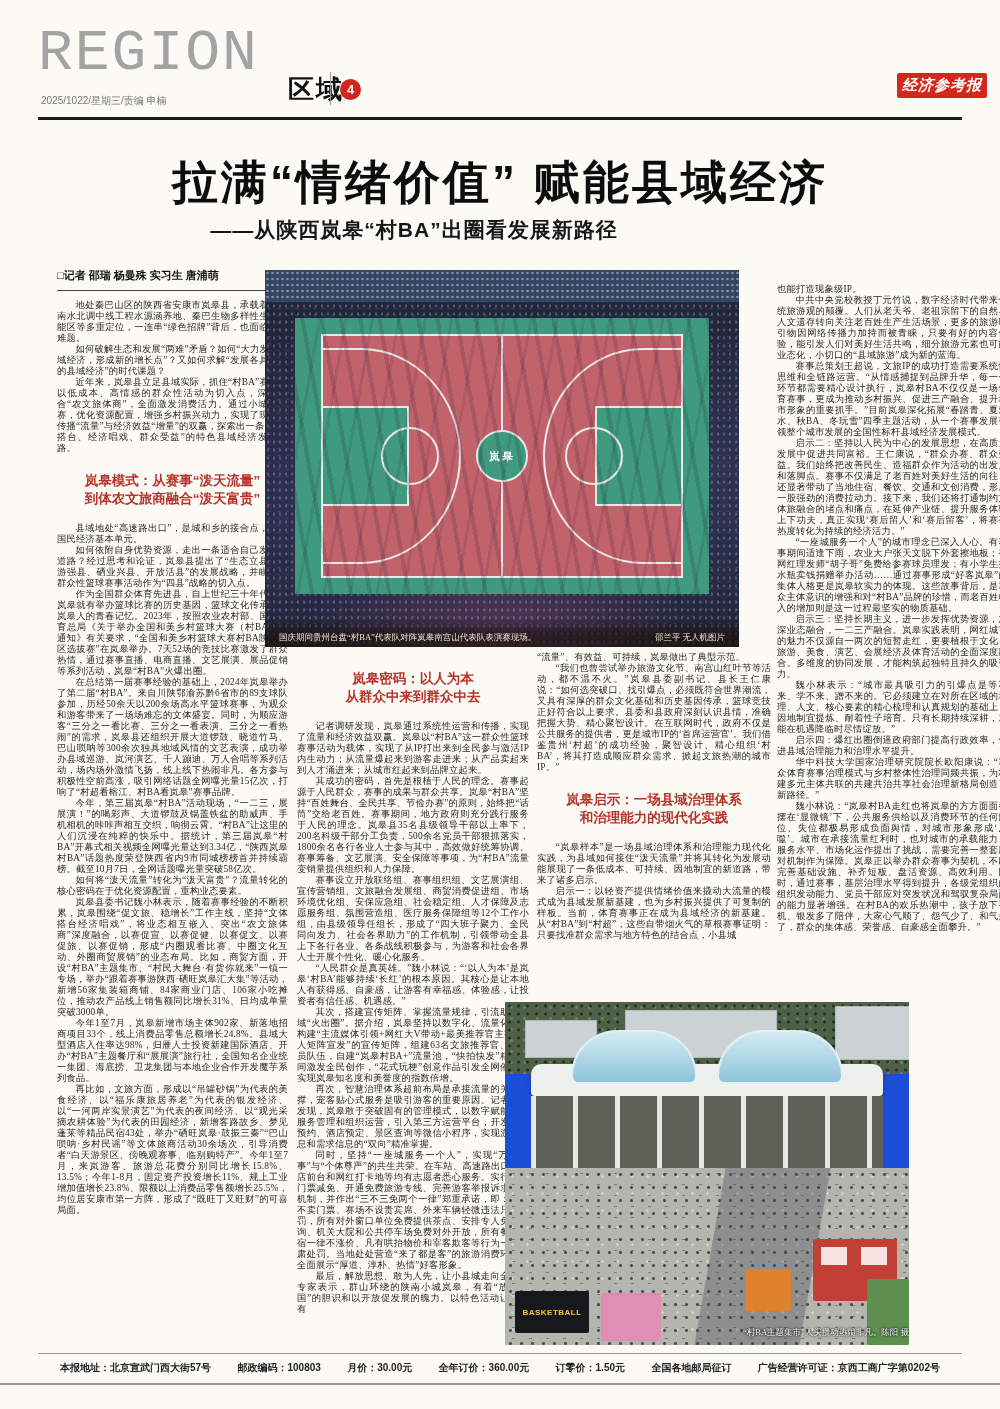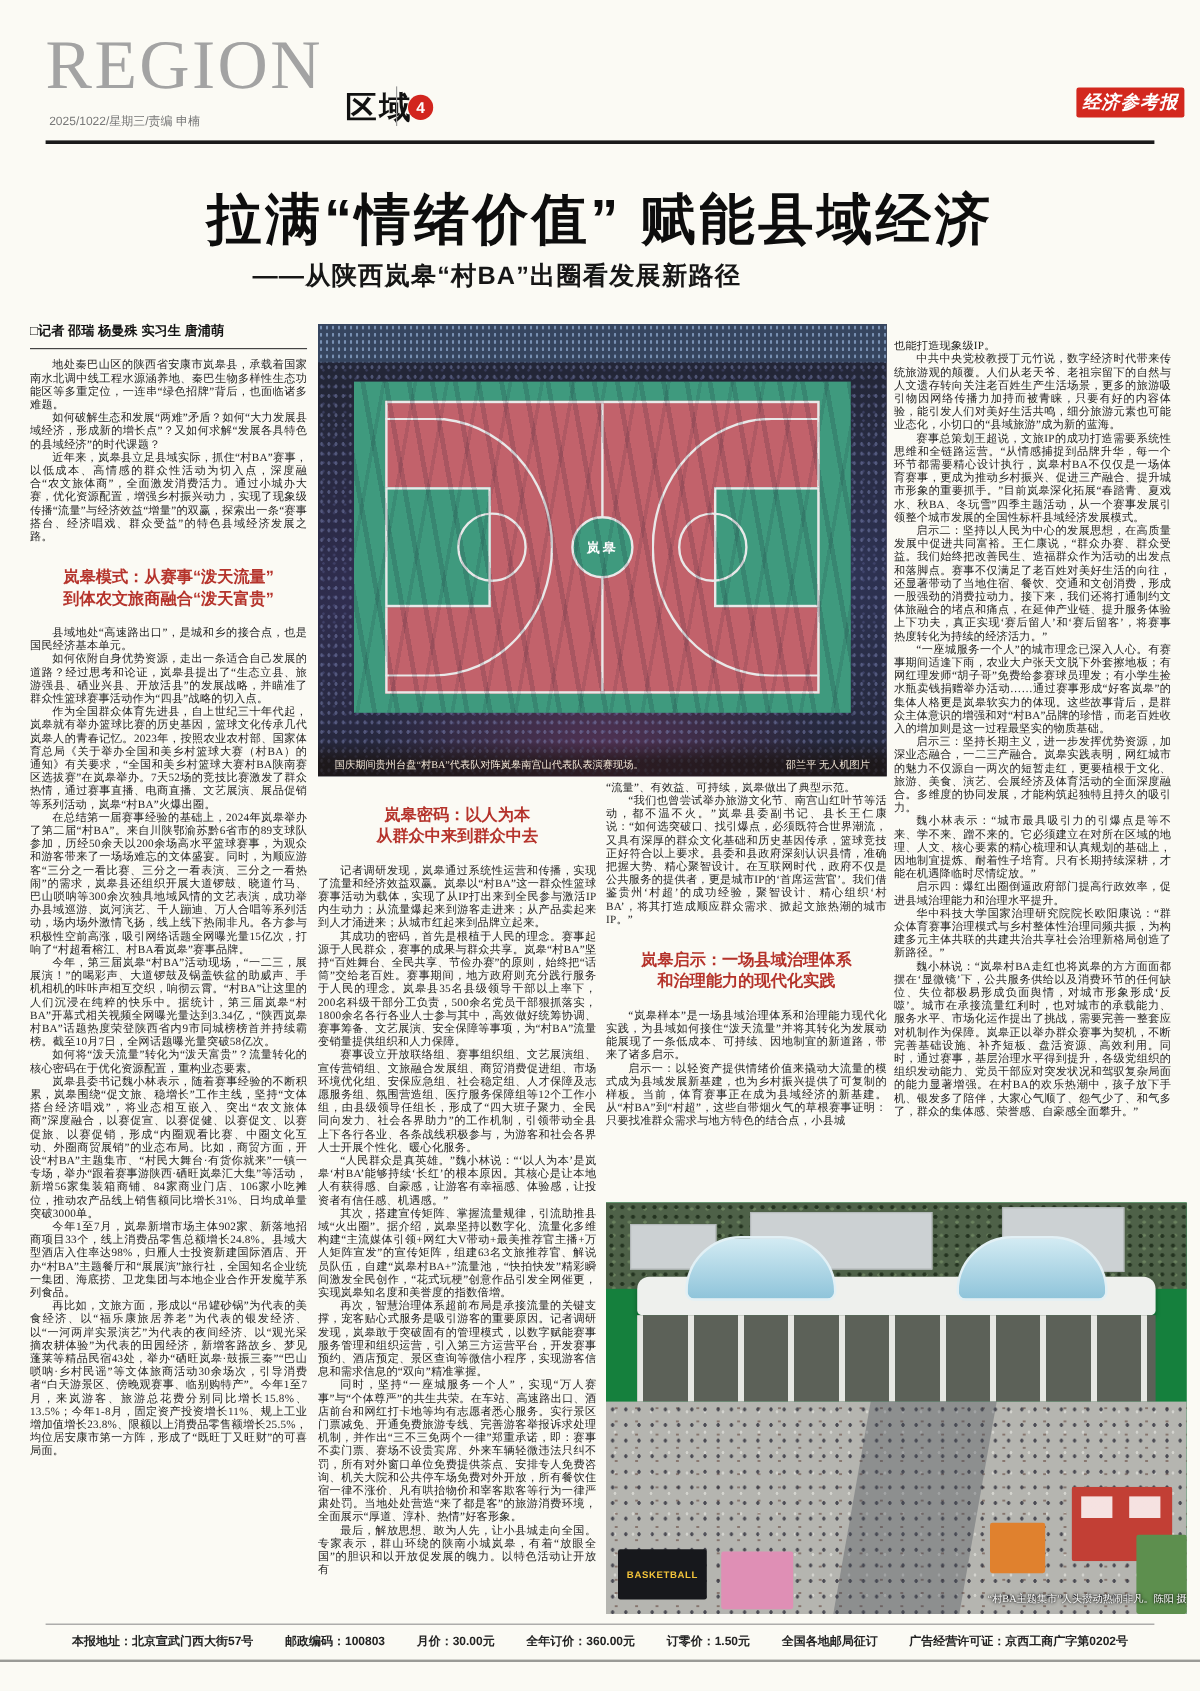--- a/index.html
+++ b/index.html
@@ -1,20 +1,20 @@
 <!DOCTYPE html>
 <html><head>
 <meta charset="utf-8">
 <style>
   html,body{margin:0;padding:0;}
   body{width:1000px;height:1409px;background:#f3f1ea;font-family:"Liberation Serif",serif;}
   #page{position:relative;width:1000px;height:1409px;background:#fbfaf4;overflow:hidden;}
 
   
-  .region-en{position:absolute;left:38px;top:24px;font-family:Liberation Serif, serif;
+  .region-en{position:absolute;left:38px;top:24px;font-family:Liberation Mono, monospace;
              font-size:58px;line-height:60px;color:#a3a3a3;letter-spacing:2px;}
   .dateline{position:absolute;left:41px;top:94px;font-size:10px;color:#777;
             font-family:"Liberation Sans",sans-serif;}
   .region-cn{position:absolute;left:271px;top:72px;font-size:26px;font-weight:bold;color:#111;
              font-family:"Liberation Sans",sans-serif;letter-spacing:2px;margin-left:17px;}
   .hdr-divider{position:absolute;left:330px;top:72px;width:1px;height:33px;background:#999;}
   .page-badge{position:absolute;left:340px;top:79px;width:21px;height:21px;border-radius:50%;
               background:#d2251e;color:#fff;font-family:"Liberation Sans",sans-serif;
               font-size:13px;font-weight:bold;display:flex;align-items:center;justify-content:center;}
   .masthead{position:absolute;left:897px;top:73px;width:90px;height:25px;background:#d3281e;
@@ -24,21 +24,21 @@
 
   
   .headline{position:absolute;left:0;top:152px;width:1000px;text-align:center;margin:0;
             font-family:"Liberation Sans",sans-serif;font-size:46px;font-weight:bold;color:#0d0d0d;
             letter-spacing:3px;}
   .subheadline{position:absolute;left:0;top:216px;width:828px;text-align:center;margin:0;
                font-family:"Liberation Sans",sans-serif;font-size:21px;font-weight:bold;color:#161616;
                letter-spacing:1px;}
 
   
-  .col{position:absolute;overflow:hidden;color:#1f1f1f;}
+  .col{position:absolute;overflow:hidden;color:#1f1f1f;margin-left:32px;}
   .col1{left:25px;top:266px;width:231px;height:1080px;}
   .col2{left:265px;top:652px;width:232px;height:700px;}
   .col3{left:505px;top:652px;width:234px;height:348px;}
   .col4{left:745px;top:284px;width:231px;height:736px;}
   .byline{font-family:"Liberation Sans",sans-serif;font-size:11px;font-weight:bold;color:#111;
           padding:2px 0 7px 0;border-bottom:1px solid #444;margin-bottom:9px;}
   .col-p{font-size:9.3px;line-height:11px;text-align:justify;text-indent:2em;margin:0;
          letter-spacing:.2px;}
   .col-pc{font-size:9.3px;line-height:11px;text-align:justify;text-indent:0;margin:0;
           letter-spacing:.2px;}
@@ -76,22 +76,22 @@
   .arc-l{left:-2px;border-left:none;border-radius:0 130px 130px 0/0 140px 140px 0;}
   .arc-r{right:-2px;border-right:none;border-radius:130px 0 0 130px/140px 0 0 140px;}
   .court-shadows{position:absolute;inset:0;
       background:repeating-linear-gradient(80deg,transparent 0 15px,rgba(12,12,34,.14) 15px 19px),
                  repeating-linear-gradient(100deg,transparent 0 23px,rgba(12,12,34,.10) 23px 26px);}
   .p1cap{position:absolute;left:0;right:0;bottom:0;display:flex;justify-content:space-between;
          gap:8px;padding:14px 14px 5px 14px;color:#f3e7d6;font-size:8.5px;line-height:10px;
          background:linear-gradient(rgba(25,16,10,0),rgba(25,16,10,.65) 55%);}
 
   
-  .photo2{position:absolute;left:505px;top:1002px;width:484px;height:343px;overflow:hidden;
-          background:#15803d;}
+  .photo2{position:absolute;left:505px;top:1002px;width:404px;height:343px;overflow:hidden;
+          background:#1d4ed8;}
   .p2-trees{position:absolute;top:0;left:0;right:0;height:72px;background-color:#4e6148;
             background-image:radial-gradient(rgba(25,40,22,.8) 1.5px,transparent 2px),
                              radial-gradient(rgba(120,145,105,.7) 1.2px,transparent 1.8px);
             background-size:9px 8px,13px 11px;}
   .p2-bldg{position:absolute;background:#ccd1d3;border:1px solid #b3b8ba;}
   .p2-bldg.b1{left:120px;top:8px;width:150px;height:46px;}
   .p2-bldg.b2{left:330px;top:4px;width:100px;height:52px;}
   .p2-bldg.b3{left:20px;top:18px;width:70px;height:36px;}
   .p2-canopy{position:absolute;top:62px;left:26px;right:26px;height:32px;background:#eef0ed;
              border-radius:10px 10px 4px 4px;box-shadow:0 2px 4px rgba(0,0,0,.3);}

